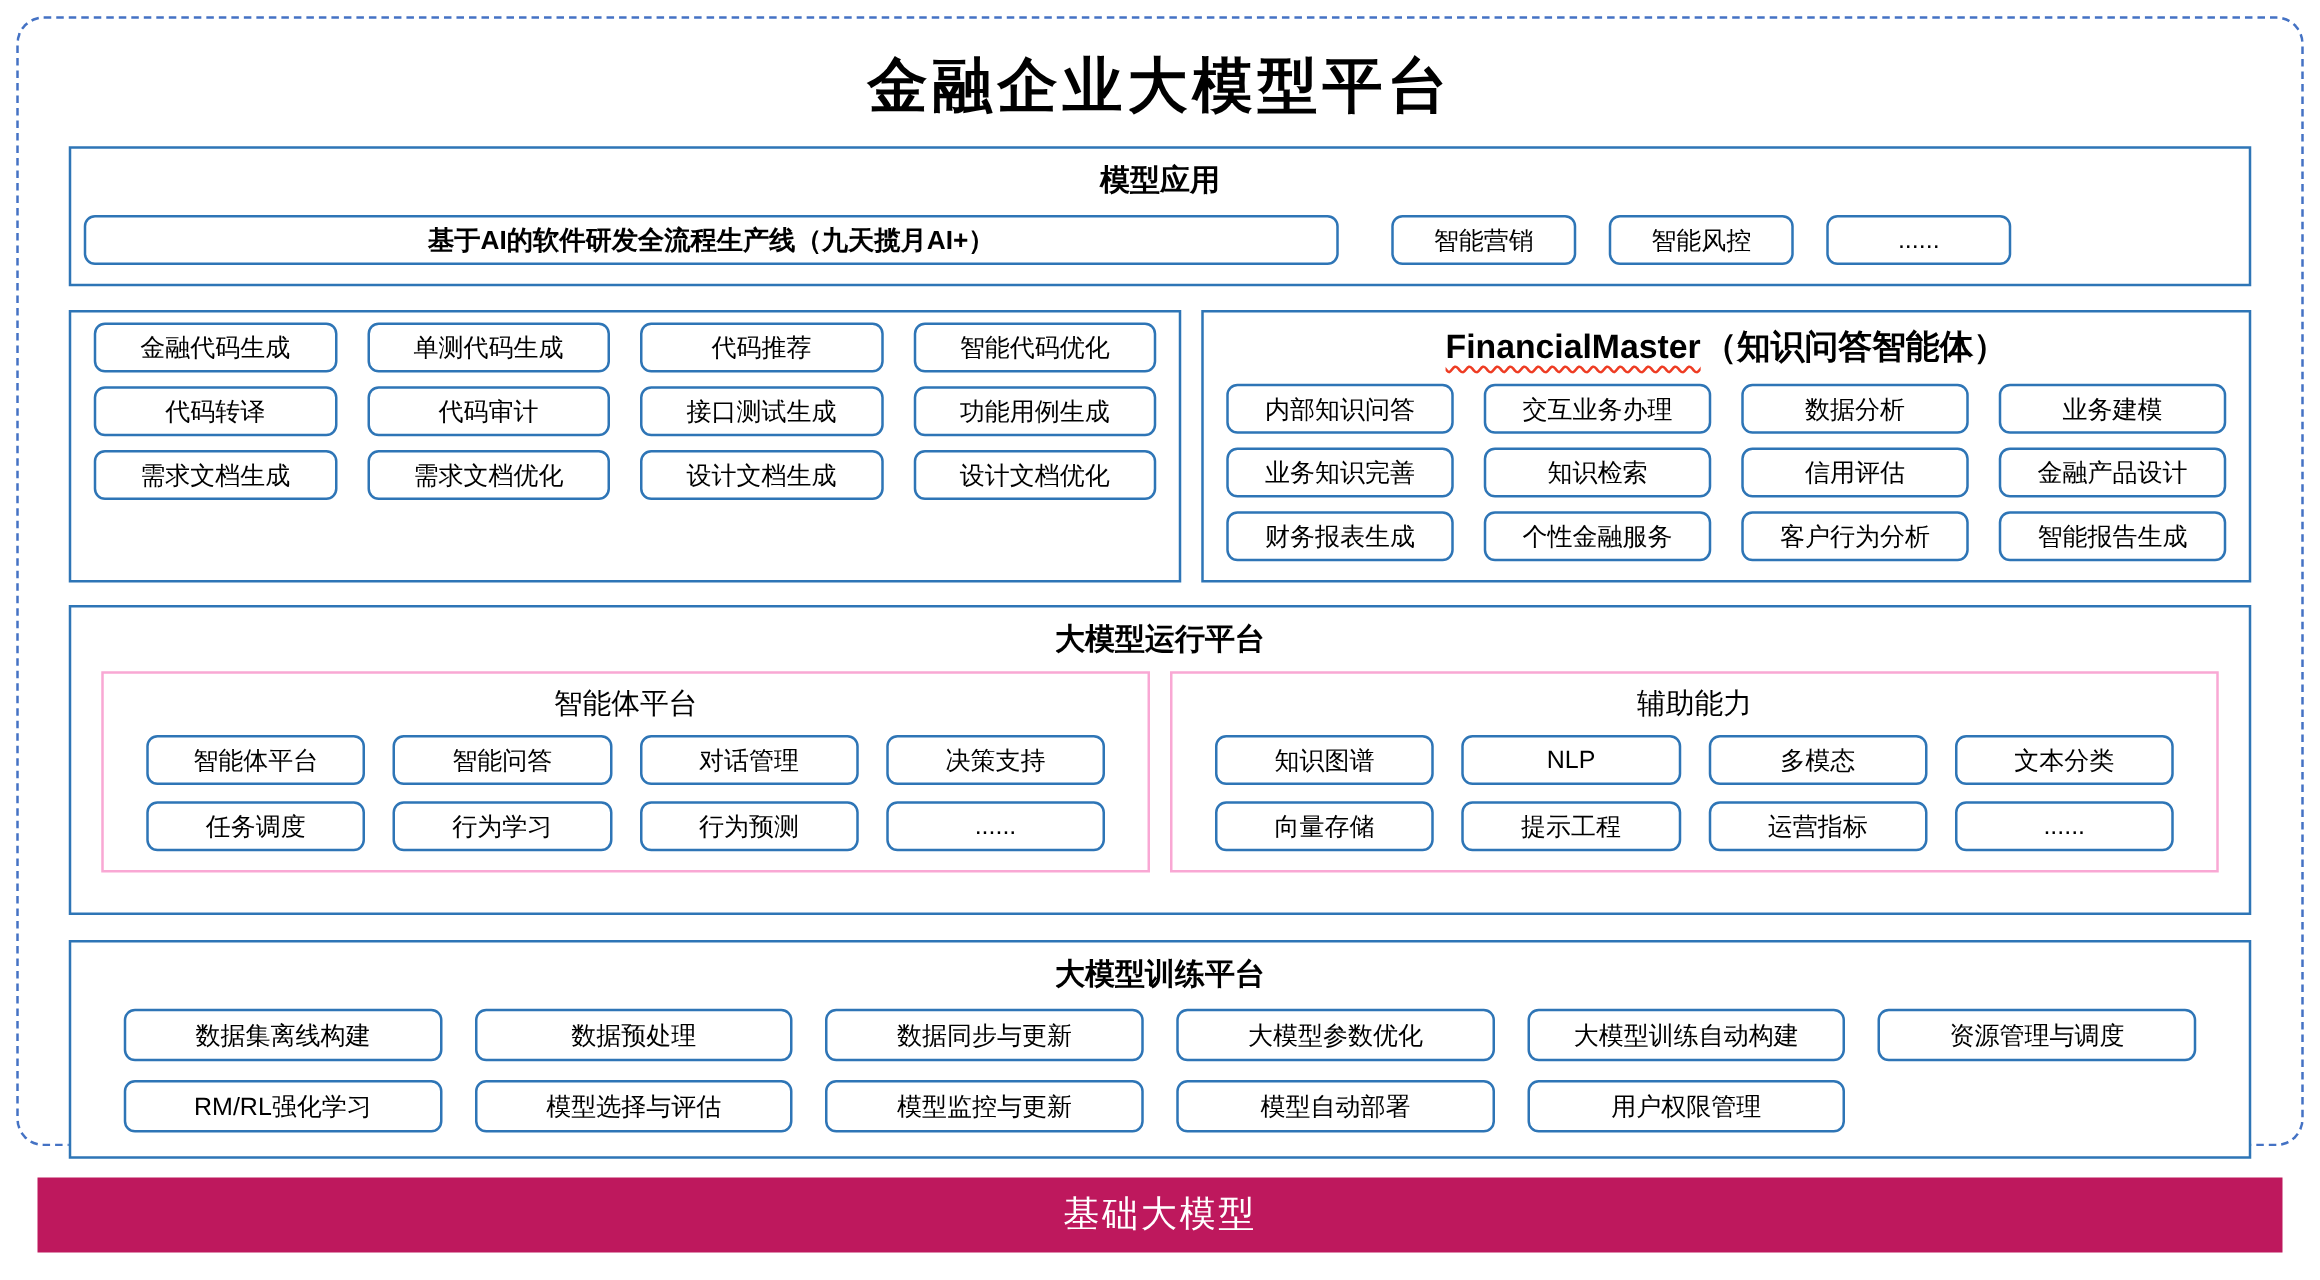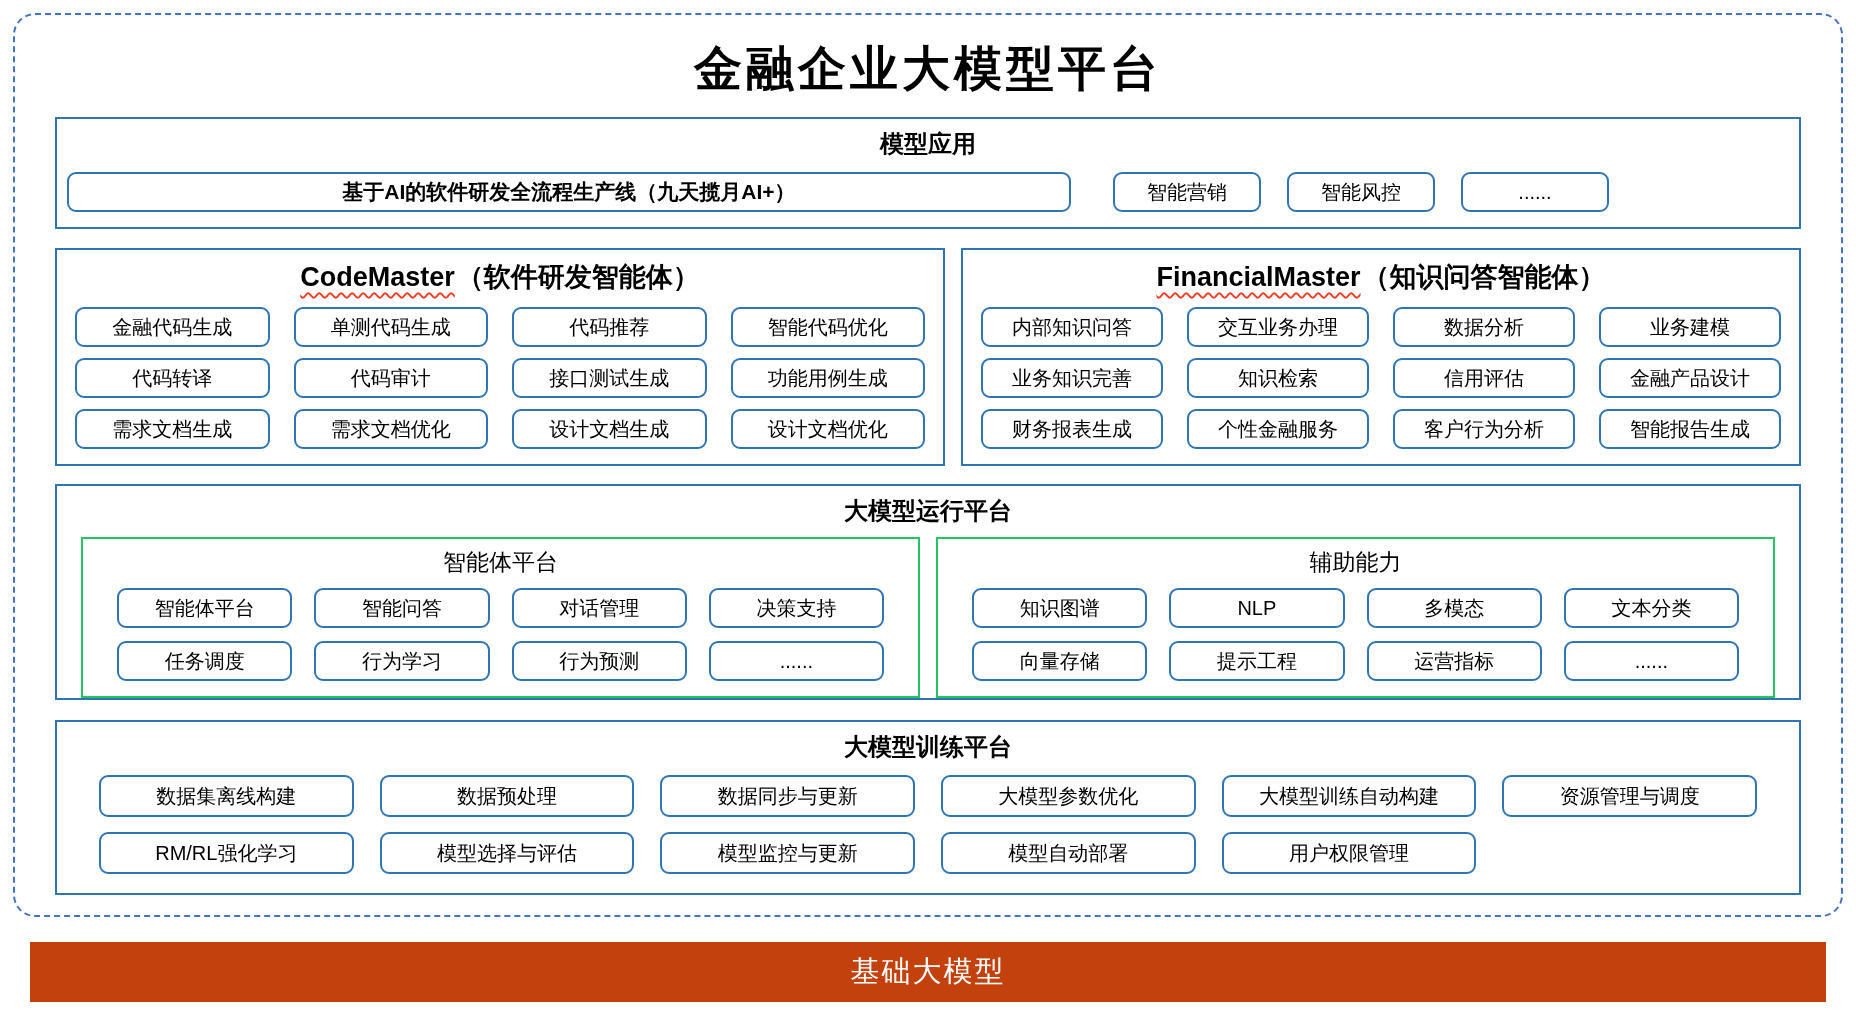--- a/index.html
+++ b/index.html
@@ -31,57 +31,54 @@
   .agent-box.fin { flex:1; }
   .agent-title { text-align:center; font-weight:700; font-size:27px; padding:9px 0 4px; }
   .squiggle { text-decoration:underline; text-decoration-style:wavy;
               text-decoration-color:#EE3C23; text-decoration-thickness:2px;
               text-underline-offset:6px; }
   .agent-title .zh { margin-left:2px; }
   .grid4 { display:grid; grid-template-columns:repeat(4,1fr);
            column-gap:24px; row-gap:11px; padding:8px 18px 15px; }
 
   
-  .runtime { margin-top:18px; padding-bottom:0; }
+  .runtime { margin-top:18px; padding-bottom:32px; }
   .sub-row { display:flex; gap:16px; margin:10px 24px 0; }
-  .sub-box { border:2px solid #22c55e; flex:1; padding-bottom:15px; background:#fff; }
+  .sub-box { border:2px solid #f9a8d4; flex:1; padding-bottom:15px; background:#fff; }
   .sub-title { text-align:center; font-size:23px; font-weight:400; padding:8px 0 2px; }
   .sub-box .grid4 { padding:8px 34px 0; column-gap:22px; row-gap:13px; }
 
   
   .training { margin-top:20px; padding-bottom:19px; }
   .grid6 { display:grid; grid-template-columns:repeat(6,1fr);
            column-gap:26px; row-gap:15px; padding:12px 42px 0; }
   .grid6 .chip { height:42px; }
 
   
   .base-bar { position:absolute; left:30px; top:942px; width:1796px; height:60px;
-              background:#c2410c; color:#fff; display:flex; align-items:center;
+              background:#be185d; color:#fff; display:flex; align-items:center;
               justify-content:center; font-size:29px; letter-spacing:2px; }
 </style>
 </head>
 <body>
 
 <div class="frame">
 
   <div class="page-title">金融企业大模型平台</div>
 
   <div class="box">
     <div class="box-title">模型应用</div>
     <div class="app-row">
       <div class="chip featured">基于AI的软件研发全流程生产线（九天揽月AI+）</div>
       <div style="display:contents"><div class="chip small">智能营销</div><div class="chip small">智能风控</div><div class="chip small">......</div></div>
     </div>
   </div>
 
   <div class="dual">
     <div class="box agent-box code">
-      <div class="agent-title">
-        <span class="squiggle">CodeMaster</span><span class="zh">（软件研发智能体）</span>
-      </div>
       <div class="grid4">
           <div class="chip">金融代码生成</div>
           <div class="chip">单测代码生成</div>
           <div class="chip">代码推荐</div>
           <div class="chip">智能代码优化</div>
           <div class="chip">代码转译</div>
           <div class="chip">代码审计</div>
           <div class="chip">接口测试生成</div>
           <div class="chip">功能用例生成</div>
           <div class="chip">需求文档生成</div>

